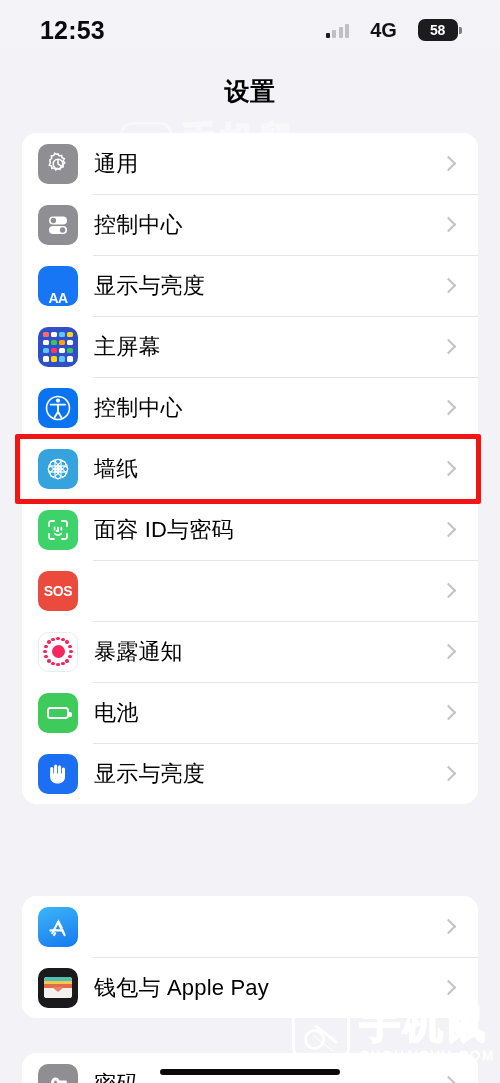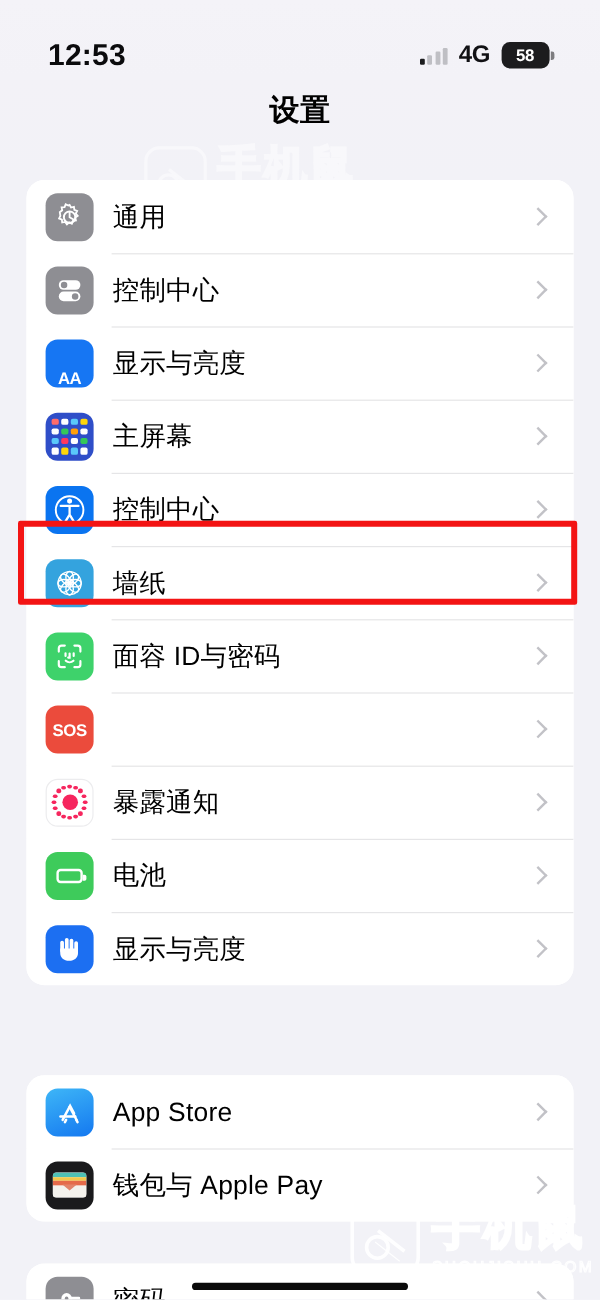--- a/index.html
+++ b/index.html
@@ -11,29 +11,29 @@
   }
   #screen {
     position: relative;
     width: 500px; height: 1083px;
     background: linear-gradient(180deg, #F4F3F8 0%, #F3F2F7 6%, #F2F2F7 14%, #F2F2F7 100%);
     overflow: hidden;
   }
 
   
   .statusbar {
-    position: absolute; top: 16px; left: 0; right: 0; height: 60px;
+    position: absolute; top: 0; left: 0; right: 0; height: 60px;
     display: flex; align-items: center; justify-content: space-between;
     padding: 0 38px 0 40px;
   }
   .sb-time {
     font-size: 25px; font-weight: bold; color: #0B0B0D;
     letter-spacing: 0.2px;
   }
-  .sb-right { display: flex; align-items: center; gap: 9px; }
+  .sb-right { display: flex; align-items: center; gap: 21px; }
   .signal { display: flex; align-items: flex-end; gap: 2.5px; height: 16px; }
   .signal i { display: block; width: 4px; border-radius: 1px; background: #BFBFC4; }
   .signal i:nth-child(1) { height: 5px;  background: #1C1C1E; }
   .signal i:nth-child(2) { height: 8px; }
   .signal i:nth-child(3) { height: 11px; }
   .signal i:nth-child(4) { height: 14px; }
   .sb-net { font-size: 20px; font-weight: 600; color: #111114; letter-spacing: -0.2px; }
   .battery { position: relative; display: flex; align-items: center; }
   .battery-body {
     background: #1C1C1E; color: #fff; border-radius: 7px;
@@ -84,21 +84,21 @@
     font-size: 13px; letter-spacing: 2px; color: transparent;
     -webkit-text-stroke: 1px rgba(255,255,255,.9);
     margin-top: 5px;
   }
 
   
   .card {
     position: absolute; left: 22px; width: 456px;
     background: #FFFFFF; border-radius: 15px; overflow: hidden;
   }
-  #group1 { top: 150px; }
+  #group1 { top: 133px; }
   #group2 { top: 896px; }
   #group3 { top: 1053px; }
 
   .row {
     position: relative; display: flex; align-items: center;
     height: 61px; padding-left: 16px; background: #fff;
   }
   #group3 .row { height: 61px; }
   .row + .row::before {
     content: ""; position: absolute; top: 0; left: 71px; right: 0;
@@ -386,21 +386,20 @@
   <div class="card" id="group2">
     <div class="row">
       <div class="row-icon ic-appst">
         <svg width="28" height="28" viewBox="0 0 28 28" stroke="#FFFFFF" stroke-width="2.1" stroke-linecap="round" fill="none">
           <path d="M8.2 20.2 14.4 8.6l3.3 6.2"></path>
           <path d="M19.8 20.2 14 9.3"></path>
           <path d="M6.4 17.4h12.3"></path>
           <path d="M10.1 22.1l1-1.9M20.6 22.1l-1-1.9"></path>
         </svg>
       </div>
-      <div class="row-label">App Store</div>
       <div class="chev"></div>
     </div>
 
     <div class="row">
       <div class="row-icon ic-wallet">
         <div class="wallet-card">
           <i style="height:3.5px;background:#4EC1B5"></i>
           <i style="height:3.5px;background:#F2C84B"></i>
           <i style="height:3.5px;background:#E56A4A"></i>
           <i style="height:10.5px;background:#F4F2ED;position:relative">

